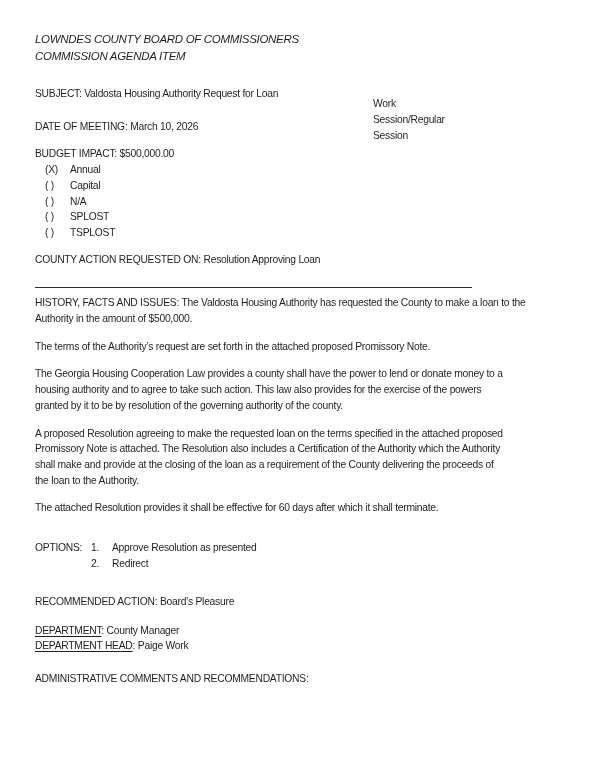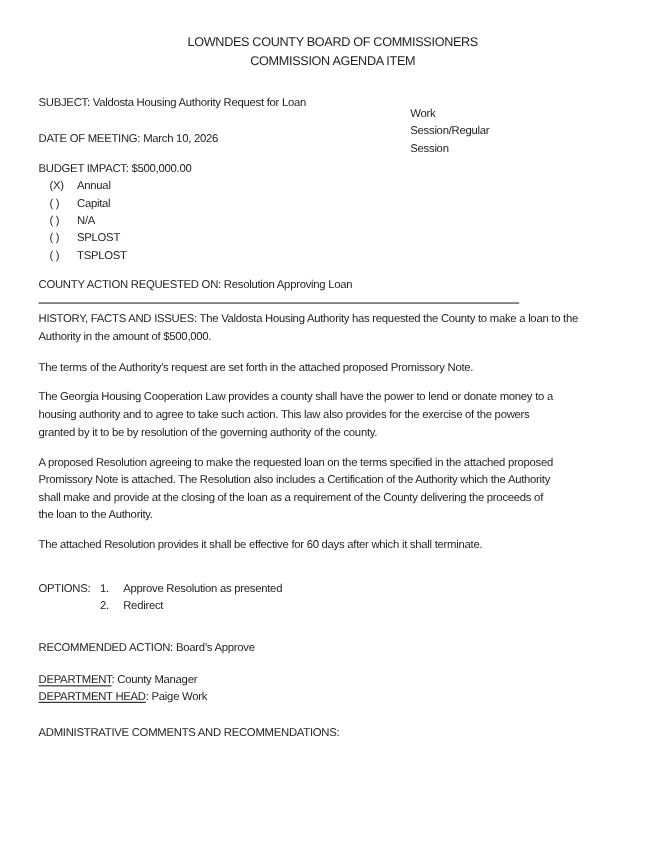--- a/index.html
+++ b/index.html
@@ -15,24 +15,24 @@
     color: #1f1f1f;
     font-family: "Liberation Sans", "DejaVu Sans", sans-serif;
     font-size: 10.3px;
     letter-spacing: -0.25px;
     line-height: 15.7px;
     overflow: hidden;
     box-sizing: border-box;
     padding: 31px 30px 0 35px;
   }
   .title-block {
-    text-align: center;
     font-size: 11.5px;
     line-height: 17px;
     letter-spacing: -0.3px;
+    font-style: italic;
   }
   .subject-row { margin-top: 21px; }
   .date-row    { margin-top: 17px; }
   .budget-row  { margin-top: 12px; }
   .funding-label { padding-left: 3px; }
   .funding-list { padding-left: 10px; }
   .funding-item { display: flex; line-height: 15.7px; }
   .funding-item .mark { width: 24px; flex: 0 0 auto; }
   .funding-item .flabel { margin-left: 1px; }
   .session-block {
@@ -40,21 +40,21 @@
     left: 373px;
     top: 96px;
     width: 130px;
     white-space: pre-line;
     line-height: 16px;
   }
   .county-action {
     margin-top: 11px;
     width: 437px;
     border-bottom: 1.6px solid #2c2c2c;
-    padding-bottom: 8px;
+    padding-bottom: 20px;
   }
   .para {
     margin: 0;
     margin-top: 12px;
     width: 552px;
     white-space: pre-line;
   }
   .para.first { margin-top: 7px; }
   .options-block { margin-top: 24px; }
   .option-row { display: flex; line-height: 16px; }
@@ -146,21 +146,21 @@
     </div>
     <div class="option-row">
       <span class="opt-indent"></span>
       <span class="opt-num">2.</span>
       <span>Redirect</span>
     </div>
   </div>
 
   <div class="recommended-row">
     <span>RECOMMENDED ACTION:</span>
-    <span>Board’s Approve</span>
+    <span>Board’s Pleasure</span>
   </div>
 
   <div class="department-row">
     <div class="dept-group">
       <span class="u">DEPARTMENT</span><span>:</span>
       <span>County Manager</span>
     </div>
     <div class="dept-head-group">
       <span class="u">DEPARTMENT HEAD</span><span>:</span>
       <span>Paige Work</span>

